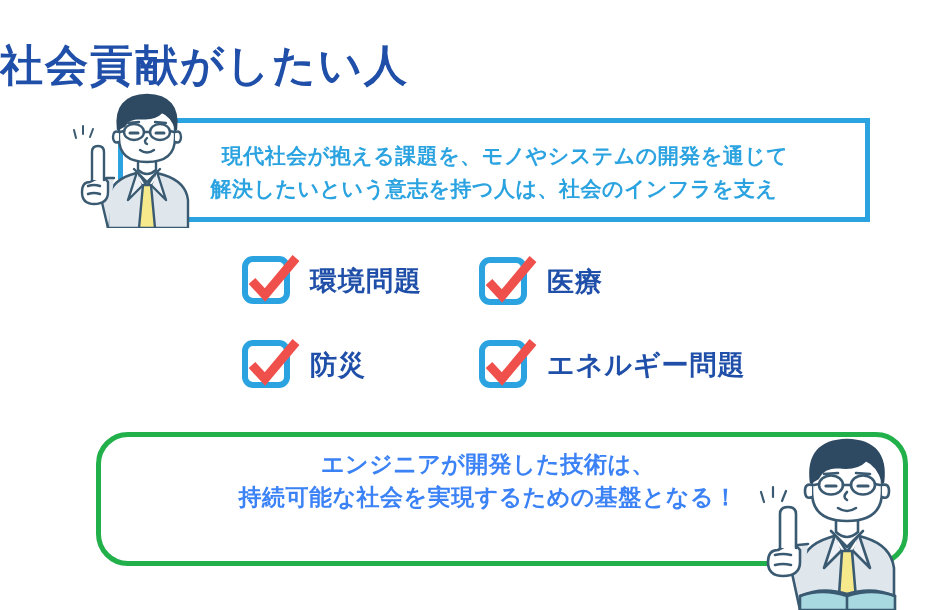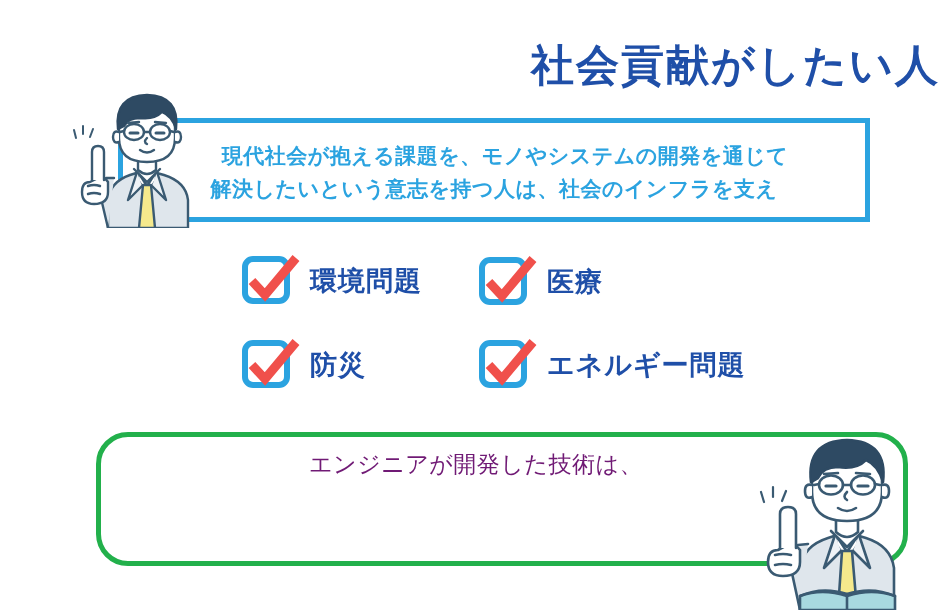--- a/index.html
+++ b/index.html
@@ -20,21 +20,21 @@
     height: 610px;
     background: #ffffff;
   }
 
   
   .page-title {
     position: absolute;
     left: 0;
     top: 42px;
     width: 940px;
-    text-align: right;
+    text-align: left;
     font-size: 43px;
     font-weight: bold;
     color: #1f4fa8;
     letter-spacing: 2px;
     line-height: 1.1;
     white-space: nowrap;
   }
 
   
   .blue-box {
@@ -129,25 +129,26 @@
     border: 5px solid #22b04b;
     border-radius: 32px;
     background: #ffffff;
   }
   .green-box-text {
     position: absolute;
     left: 96px;
     top: 448px;
     width: 760px;
     text-align: center;
-    color: #701a75;
+    color: #3b82f6;
     font-size: 23px;
-    font-weight: normal;
+    font-weight: bold;
     line-height: 1.45;
     letter-spacing: 0.5px;
+    padding-left: 12px;
   }
   .green-box-text .ln {
     display: block;
     white-space: nowrap;
   }
 
   
   .character {
     position: absolute;
     pointer-events: none;
@@ -218,20 +219,21 @@
         </svg>
       </span>
       <span class="check-label">防災</span>
     </div>
 
   </div>
 
   <div class="green-box"></div>
   <div class="green-box-text">
     <span class="ln">エンジニアが開発した技術は、</span>
+    <span class="ln">持続可能な社会を実現するための基盤となる！</span>
   </div>
 
   <svg class="character top-left" viewBox="0 0 150 146">
     <g stroke="#3a5a72" stroke-width="2.4" stroke-linejoin="round" stroke-linecap="round" fill="none">
 
       <path d="M40 146 L40 118 Q42 100 62 93 L78 88 L96 93 Q118 100 120 118 L120 146 Z" fill="#dfe6ec"></path>
 
       <path d="M70 90 L79 104 L88 90 L88 98 L79 112 L70 98 Z" fill="#ffffff"></path>
 
       <path d="M75 103 L83 103 L87 146 L71 146 Z" fill="#f5e98c"></path>

